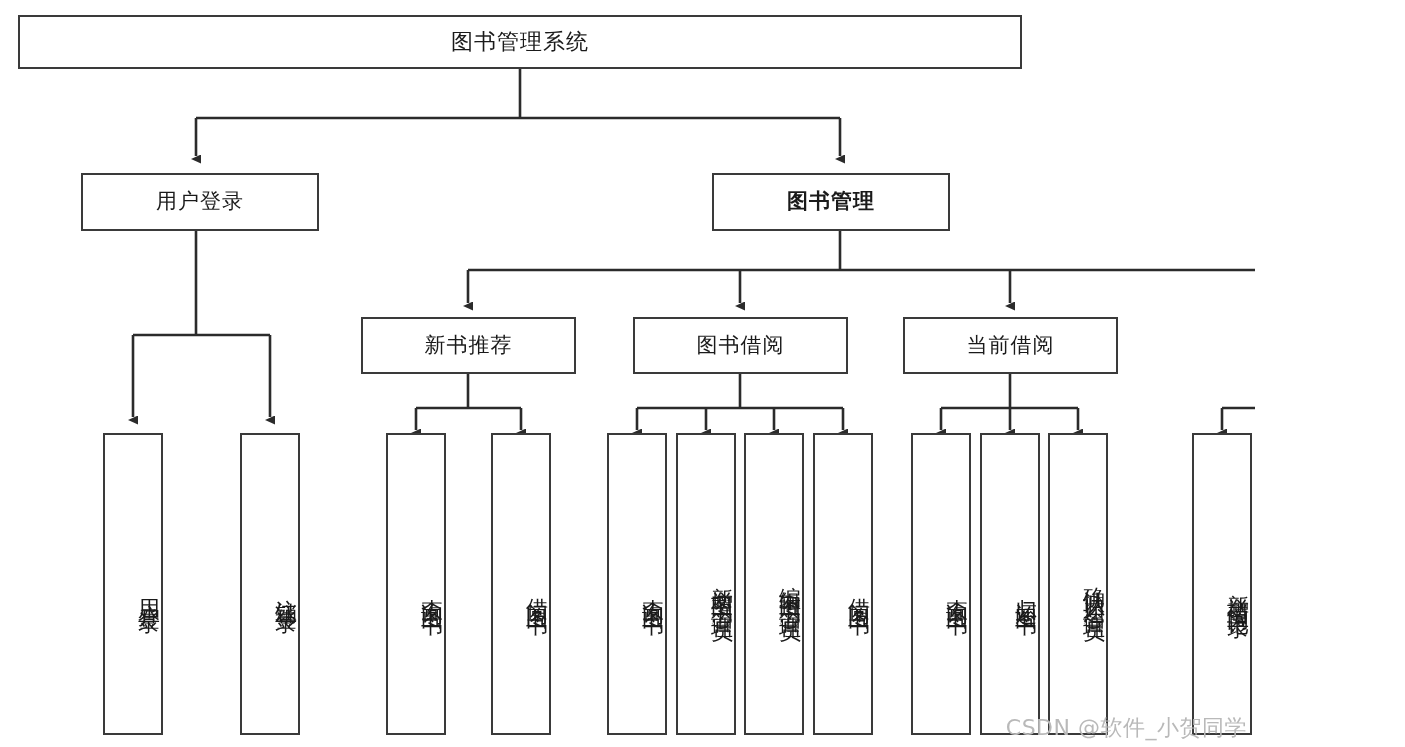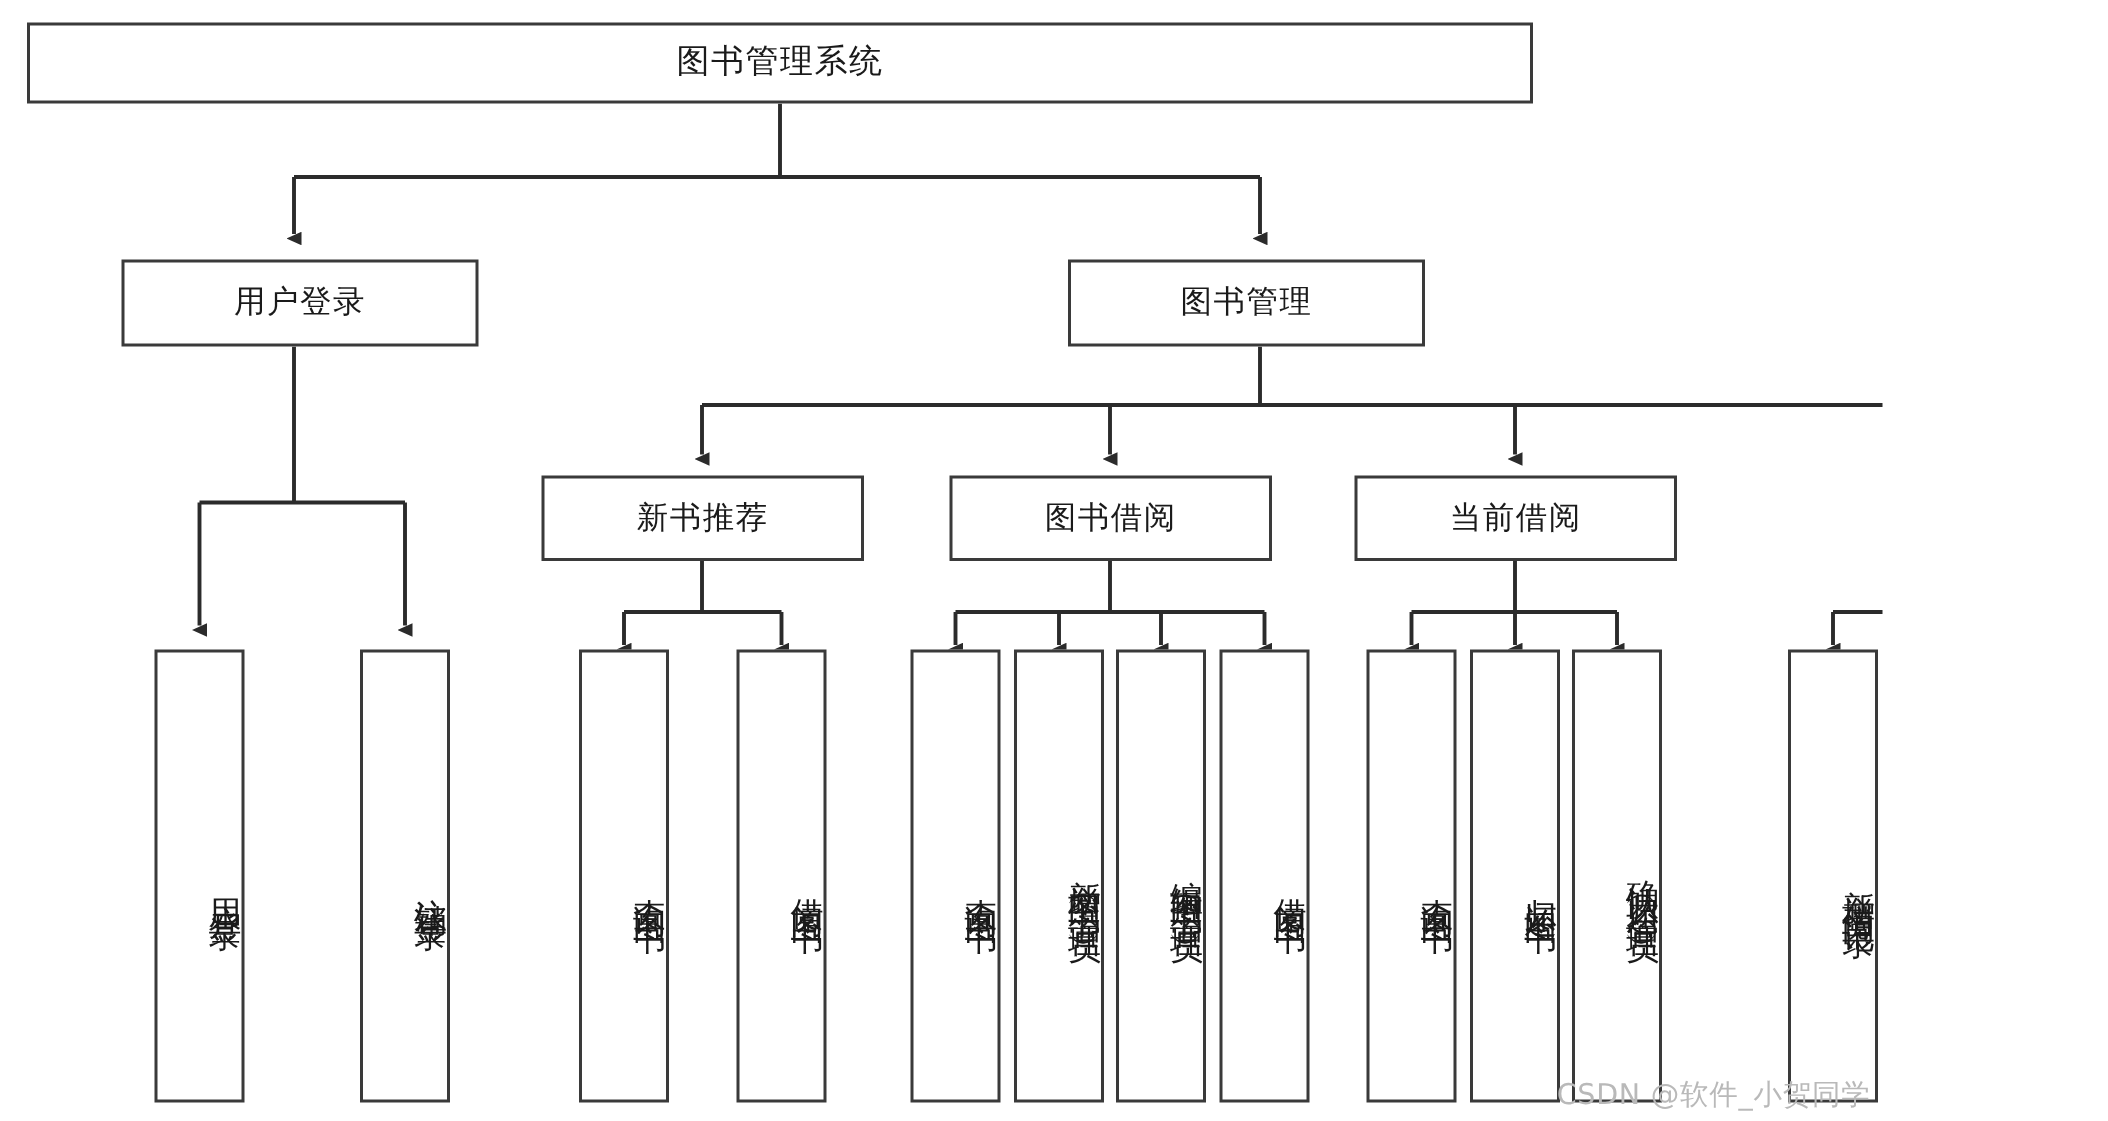--- a/index.html
+++ b/index.html
@@ -56,21 +56,21 @@
   }
   .node.vertical .vlabel {
     writing-mode: vertical-rl;
     text-orientation: upright;
     white-space: nowrap;
   }
   #watermark {
     position: absolute;
     right: 8px;
     bottom: 4px;
-    font-size: 19px;
+    font-size: 22px;
     color: #b9b9b9;
     letter-spacing: 0.5px;
     white-space: nowrap;
   }
 </style>
 </head>
 <body>
 
 <div id="diagram-root">
 
@@ -124,21 +124,21 @@
     </g>
   </svg>
 
   <div class="node horizontal root" style="left:18px; top:15px; width:1004px; height:54px;">
     <span>图书管理系统</span>
   </div>
 
   <div class="node horizontal" style="left:81px; top:173px; width:238px; height:58px;">
     <span>用户登录</span>
   </div>
-  <div class="node horizontal" style="left:712px; top:173px; width:238px; height:58px;">
+  <div class="node horizontal" style="left:712px; top:173px; width:238px; height:58px;font-weight:bold;">
     <span>图书管理</span>
   </div>
 
   <div class="node horizontal" style="left:633px; top:317px; width:215px; height:57px;">
     <span>图书借阅</span>
   </div>
   <div class="node horizontal" style="left:361px; top:317px; width:215px; height:57px;">
     <span>新书推荐</span>
   </div>
   <div class="node horizontal" style="left:903px; top:317px; width:215px; height:57px;align-items:center;">

